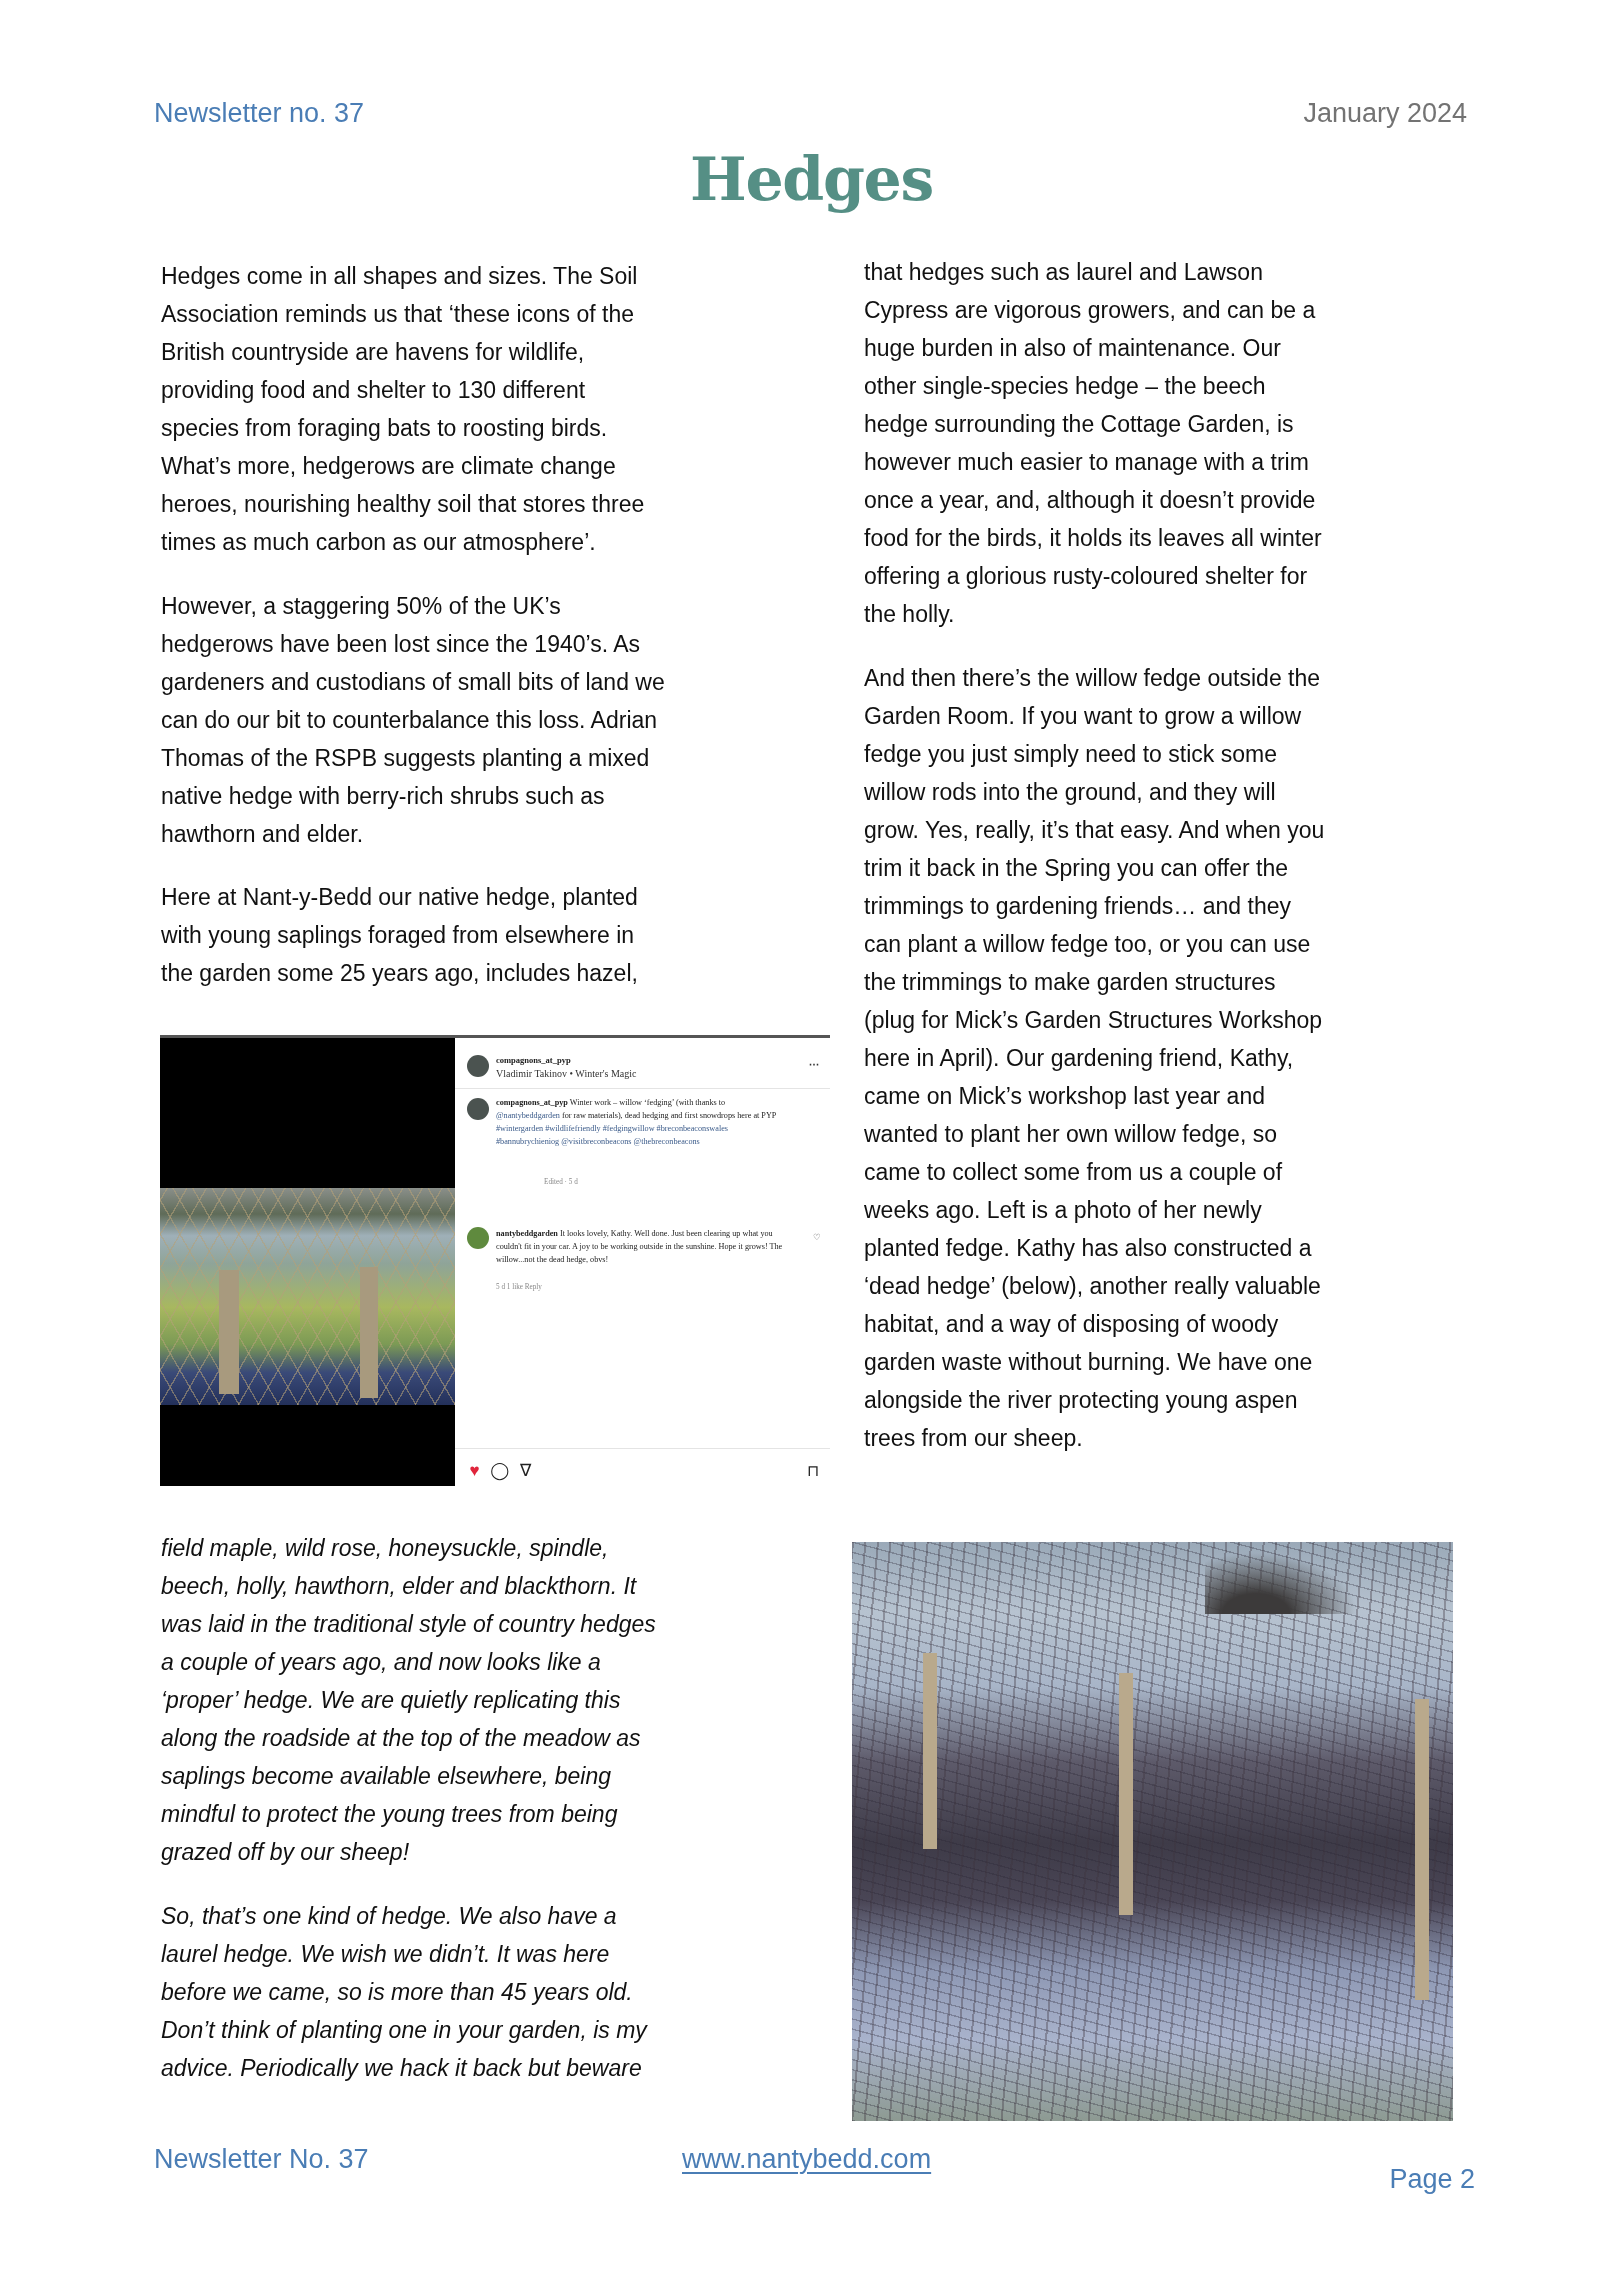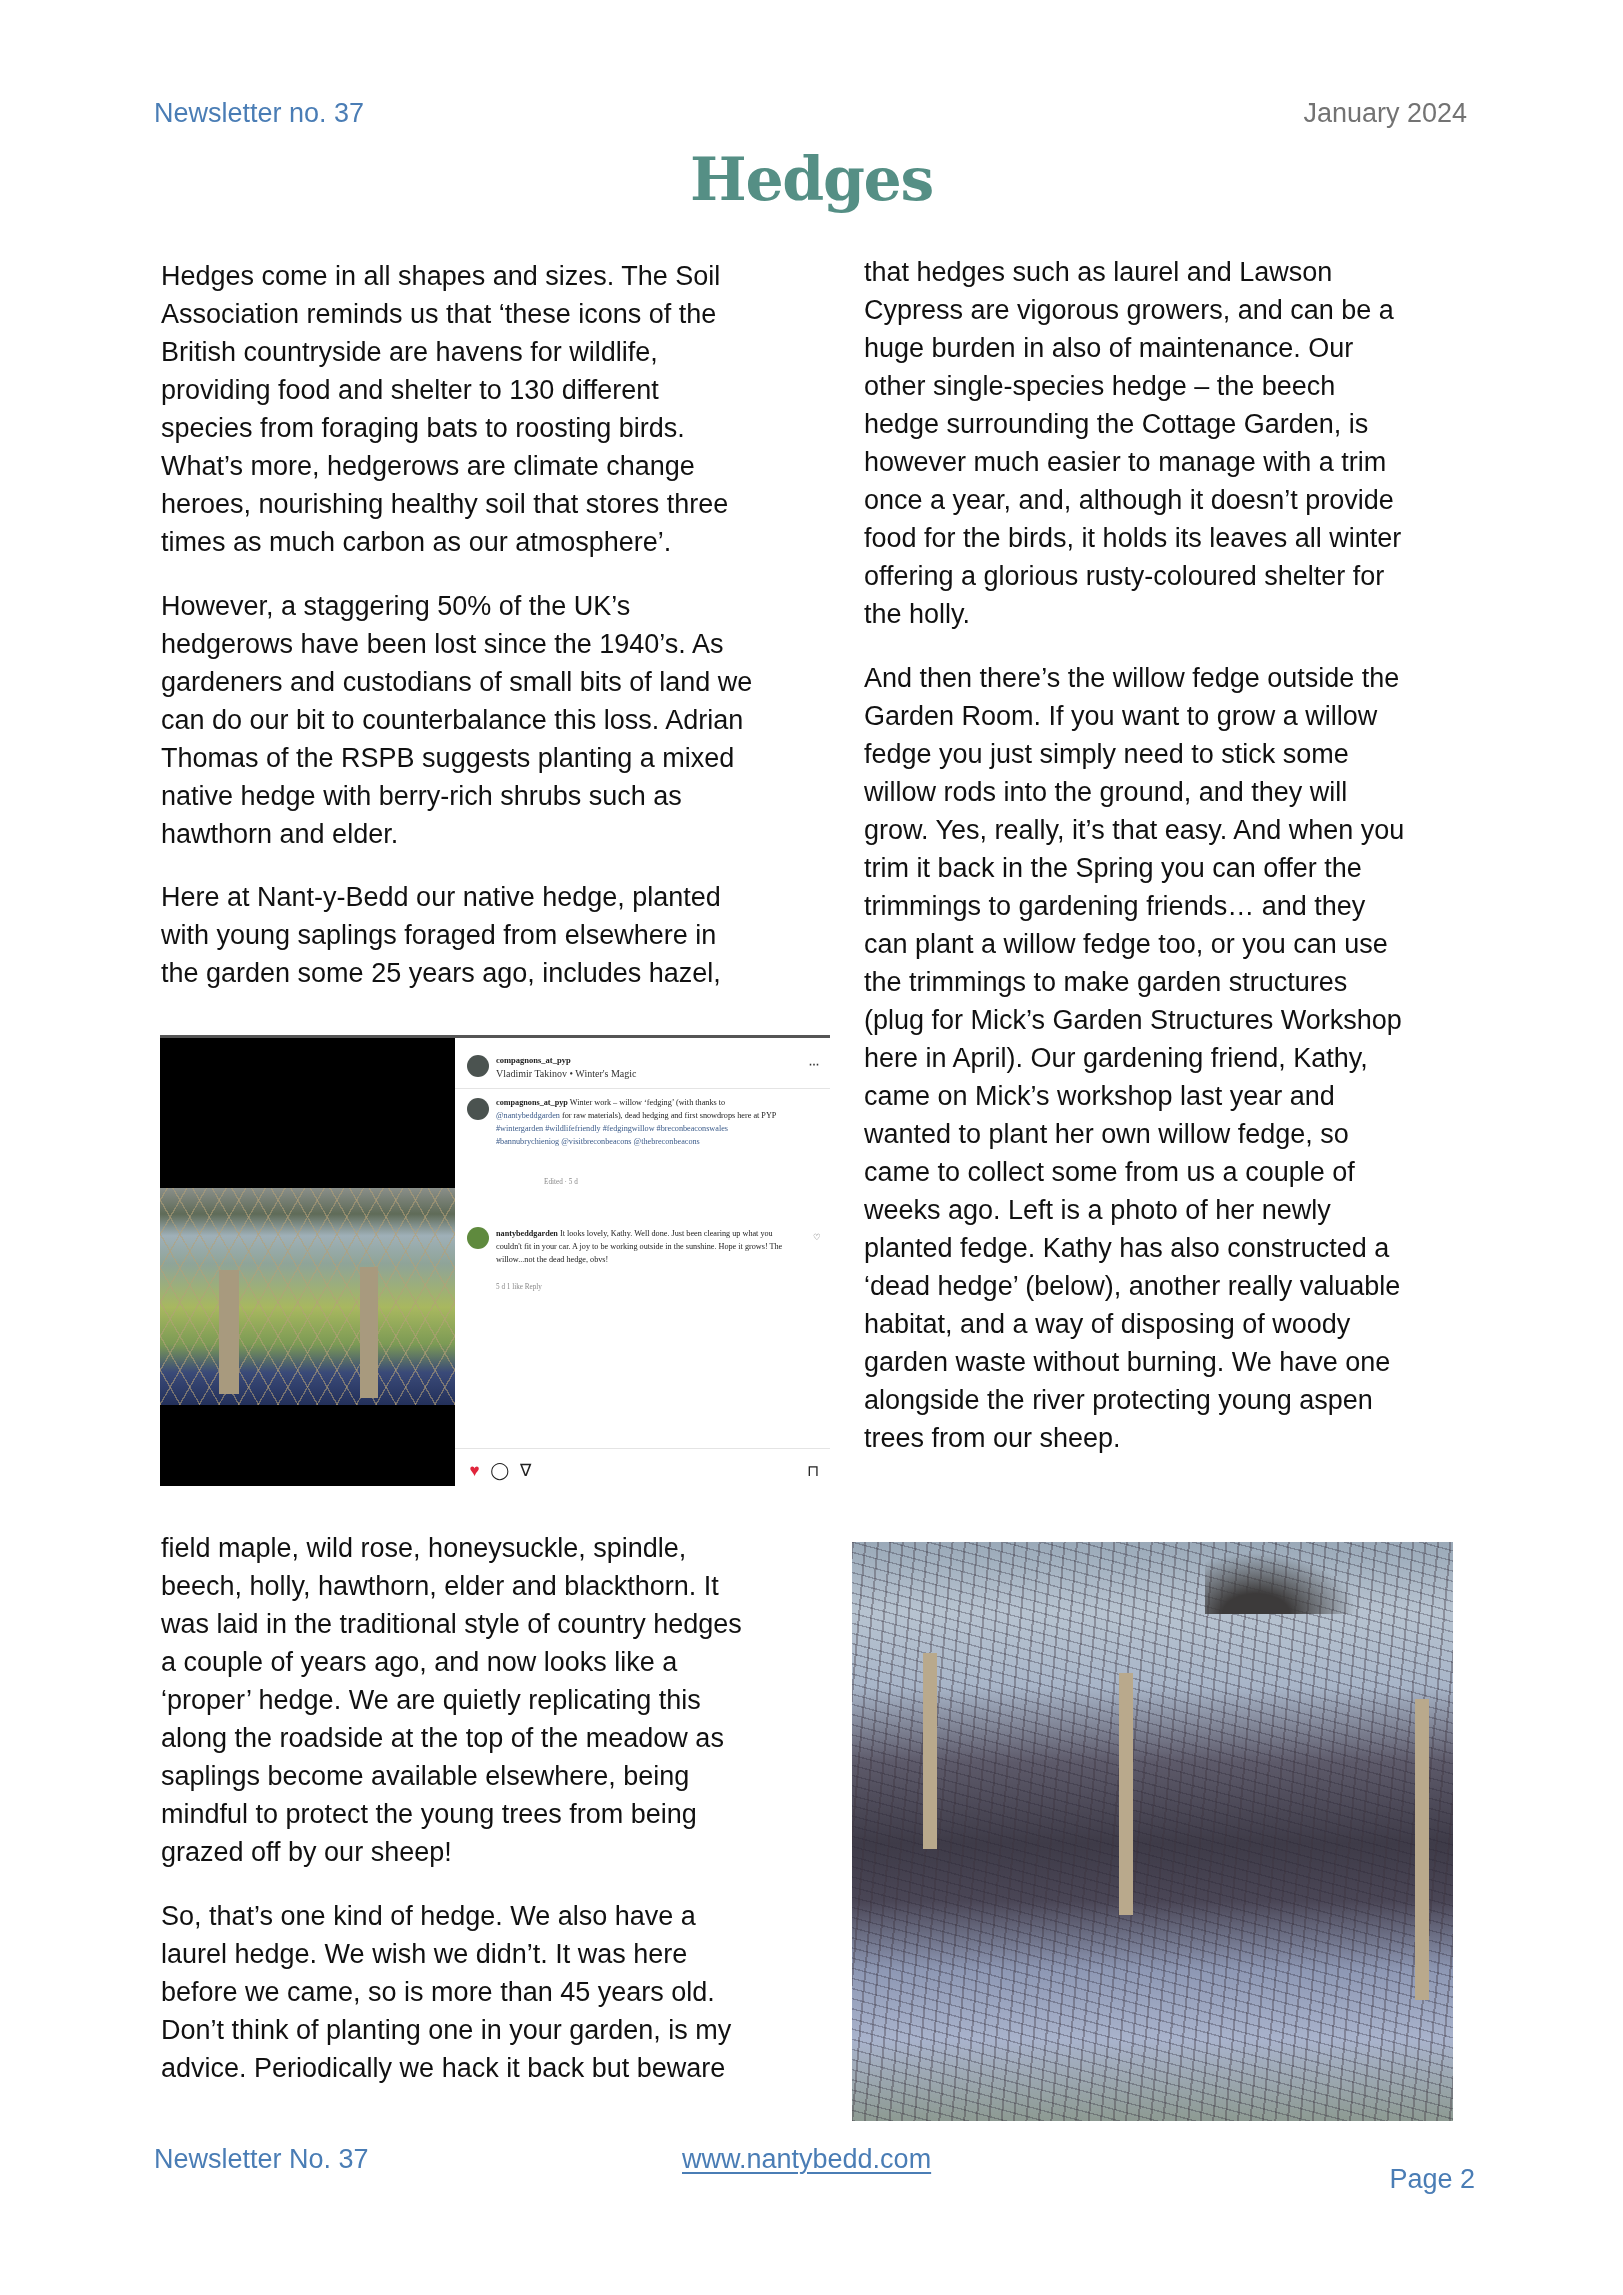--- a/index.html
+++ b/index.html
@@ -4,25 +4,25 @@
 <style>
   html, body { margin: 0; padding: 0; background: #ffffff; }
   body { width: 1623px; height: 2295px; position: relative; overflow: hidden;
          font-family: "Liberation Sans", "DejaVu Sans", sans-serif; color: #111; }
   .hdr { position: absolute; top: 98px; font-size: 27px; line-height: 31px; }
   .hdr-left { left: 154px; color: #4a7db5; }
   .hdr-right { right: 156px; color: #737373; }
   .title { position: absolute; top: 143px; left: 0; width: 1623px; text-align: center;
            font-family: "DejaVu Serif", "Liberation Serif", serif; font-weight: bold;
            font-size: 60px; line-height: 72px; color: #558f85; letter-spacing: -1.3px; }
-  .col { position: absolute; font-size: 27px; line-height: 38px; color: #111; }
+  .col { position: absolute; font-size: 23px; line-height: 38px; color: #111; }
   .col p { margin: 0 0 25.5px 0; white-space: nowrap; }
   .col p span { display: block; }
   .col-left-top { left: 161px; top: 257px; width: 628px; }
-  .col-left-bottom { left: 161px; top: 1529px; width: 628px; }
+  .col-left-bottom { left: 161px; top: 1529px; width: 628px; font-style: italic; }
   .col-right { left: 864px; top: 253px; width: 602px; }
 
   
   .insta { position: absolute; left: 160px; top: 1035px; width: 670px; height: 451px;
            background: #fff; overflow: hidden; }
   .insta-topbar { position: absolute; left: 0; top: 0; width: 100%; height: 3.3px; background: #555; }
   .insta-photo-panel { position: absolute; left: 0; top: 3.3px; width: 295px; height: 448px; background: #000; }
   .insta-photo { position: absolute; left: 0; top: 150px; width: 295px; height: 217px;
     background:
       linear-gradient(180deg, rgba(255,255,255,0) 0%, rgba(255,255,255,0) 100%),

